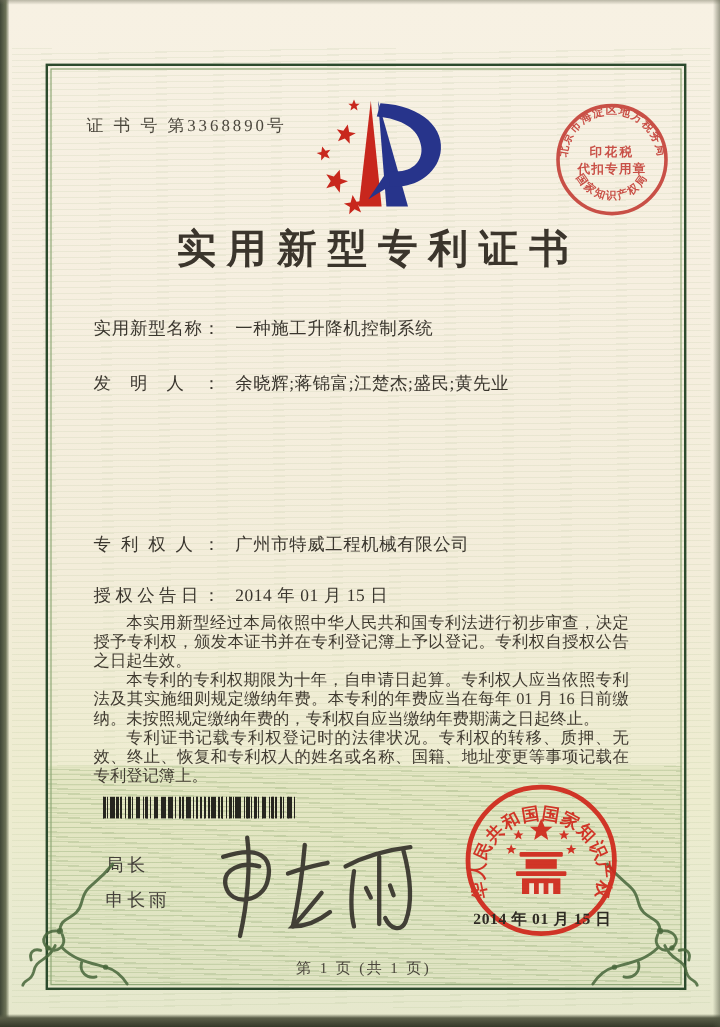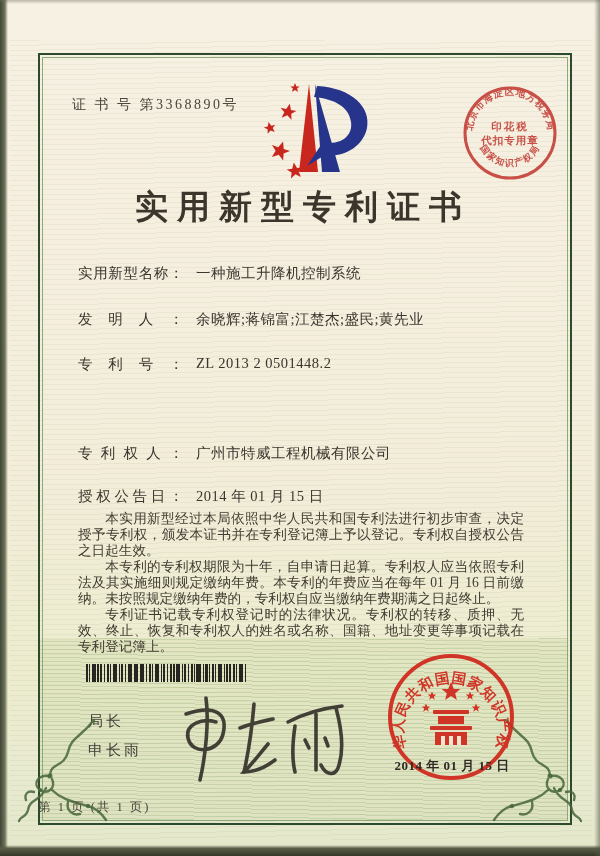--- a/index.html
+++ b/index.html
@@ -21,39 +21,39 @@
   .guilloche.strong{left:40px;top:638px;width:528px;height:183px;
     background:rgba(205,215,165,.30) repeating-linear-gradient(181deg,rgba(110,145,80,.22) 0 1px,rgba(0,0,0,0) 1px 4px);}
 
   
   .frame{position:absolute;left:38px;top:53px;width:530px;height:768px;z-index:2;
     border:2.5px solid #2c4a2d;}
   .frame:after{content:"";position:absolute;left:2px;top:2px;right:2px;bottom:2px;border:1px solid #8fa877;}
 
   .txt{position:absolute;z-index:10;color:#3a362e;}
   #cert-no{left:72px;top:96px;font-size:14px;letter-spacing:2.5px;color:#4a463c;}
-  #title{left:38px;top:185px;width:530px;text-align:center;font-size:33px;font-weight:700;letter-spacing:9px;color:#3b352c;}
+  #title{left:38px;top:185px;width:530px;text-align:center;font-size:33px;font-weight:700;letter-spacing:9px;color:#3b352c;padding-left:12px;}
 
   .frow{left:78px;width:460px;font-size:14.5px;letter-spacing:.5px;white-space:nowrap;}
   .flabel{display:inline-block;width:106px;text-align:justify;text-align-last:justify;vertical-align:top;}
   .fvalue{margin-left:12px;}
 
   #paras{left:78px;top:511px;width:446px;font-size:13.6px;line-height:16px;text-align:justify;color:#403b31;}
   #paras p{margin:0;text-indent:2em;}
 
   .barcode{position:absolute;left:86px;top:664px;width:160px;height:18px;z-index:10;
     background-image:
       repeating-linear-gradient(90deg,#26251f 0 1px,rgba(0,0,0,0) 1px 3px),
       repeating-linear-gradient(90deg,#26251f 0 2px,rgba(0,0,0,0) 2px 7px),
       repeating-linear-gradient(90deg,#26251f 0 1px,rgba(0,0,0,0) 1px 11px);}
 
   #sig-title{left:88px;top:712px;font-size:15px;letter-spacing:3px;color:#44403a;}
   #sig-name{left:88px;top:741px;font-size:15px;letter-spacing:3px;color:#44403a;}
 
-  #footer{left:38px;top:799px;width:530px;font-size:12.5px;letter-spacing:2px;color:#4a463c;}
+  #footer{left:38px;top:799px;width:530px;text-align:center;font-size:12.5px;letter-spacing:2px;color:#4a463c;}
 
   #seal-date{left:386px;top:757px;width:132px;text-align:center;font-size:13px;font-weight:600;
     letter-spacing:.5px;color:#2f2b24;z-index:22;}
 
   svg{position:absolute;overflow:visible;}
   #logo{left:243px;top:72px;width:134px;height:108px;z-index:10;}
   #tax-stamp{left:462px;top:85px;width:96px;height:96px;z-index:15;opacity:.88;}
   #office-seal{left:386px;top:652px;width:130px;height:130px;z-index:20;opacity:.93;}
   #signature{left:162px;top:692px;width:185px;height:92px;z-index:21;}
   .flourish{width:92px;height:104px;z-index:12;}
@@ -114,23 +114,20 @@
   </svg>
 
   <div class="txt" id="title">实用新型专利证书</div>
 
   <div class="txt frow" style="top:264px">
     <span class="flabel">实用新型名称：</span><span class="fvalue">一种施工升降机控制系统</span>
   </div>
   <div class="txt frow" style="top:310px">
     <span class="flabel">发明人：</span><span class="fvalue">余晓辉;蒋锦富;江楚杰;盛民;黄先业</span>
   </div>
-  <div class="txt frow" style="top:355px">
-    <span class="flabel">专利号：</span><span class="fvalue">ZL 2013 2 0501448.2</span>
-  </div>
   <div class="txt frow" style="top:444px">
     <span class="flabel">专利权人：</span><span class="fvalue">广州市特威工程机械有限公司</span>
   </div>
   <div class="txt frow" style="top:487px">
     <span class="flabel">授权公告日：</span><span class="fvalue">2014 年 01 月 15 日</span>
   </div>
 
   <div class="txt" id="paras">
     <p>本实用新型经过本局依照中华人民共和国专利法进行初步审查，决定授予专利权，颁发本证书并在专利登记簿上予以登记。专利权自授权公告之日起生效。</p>
     <p>本专利的专利权期限为十年，自申请日起算。专利权人应当依照专利法及其实施细则规定缴纳年费。本专利的年费应当在每年 01 月 16 日前缴纳。未按照规定缴纳年费的，专利权自应当缴纳年费期满之日起终止。</p>

